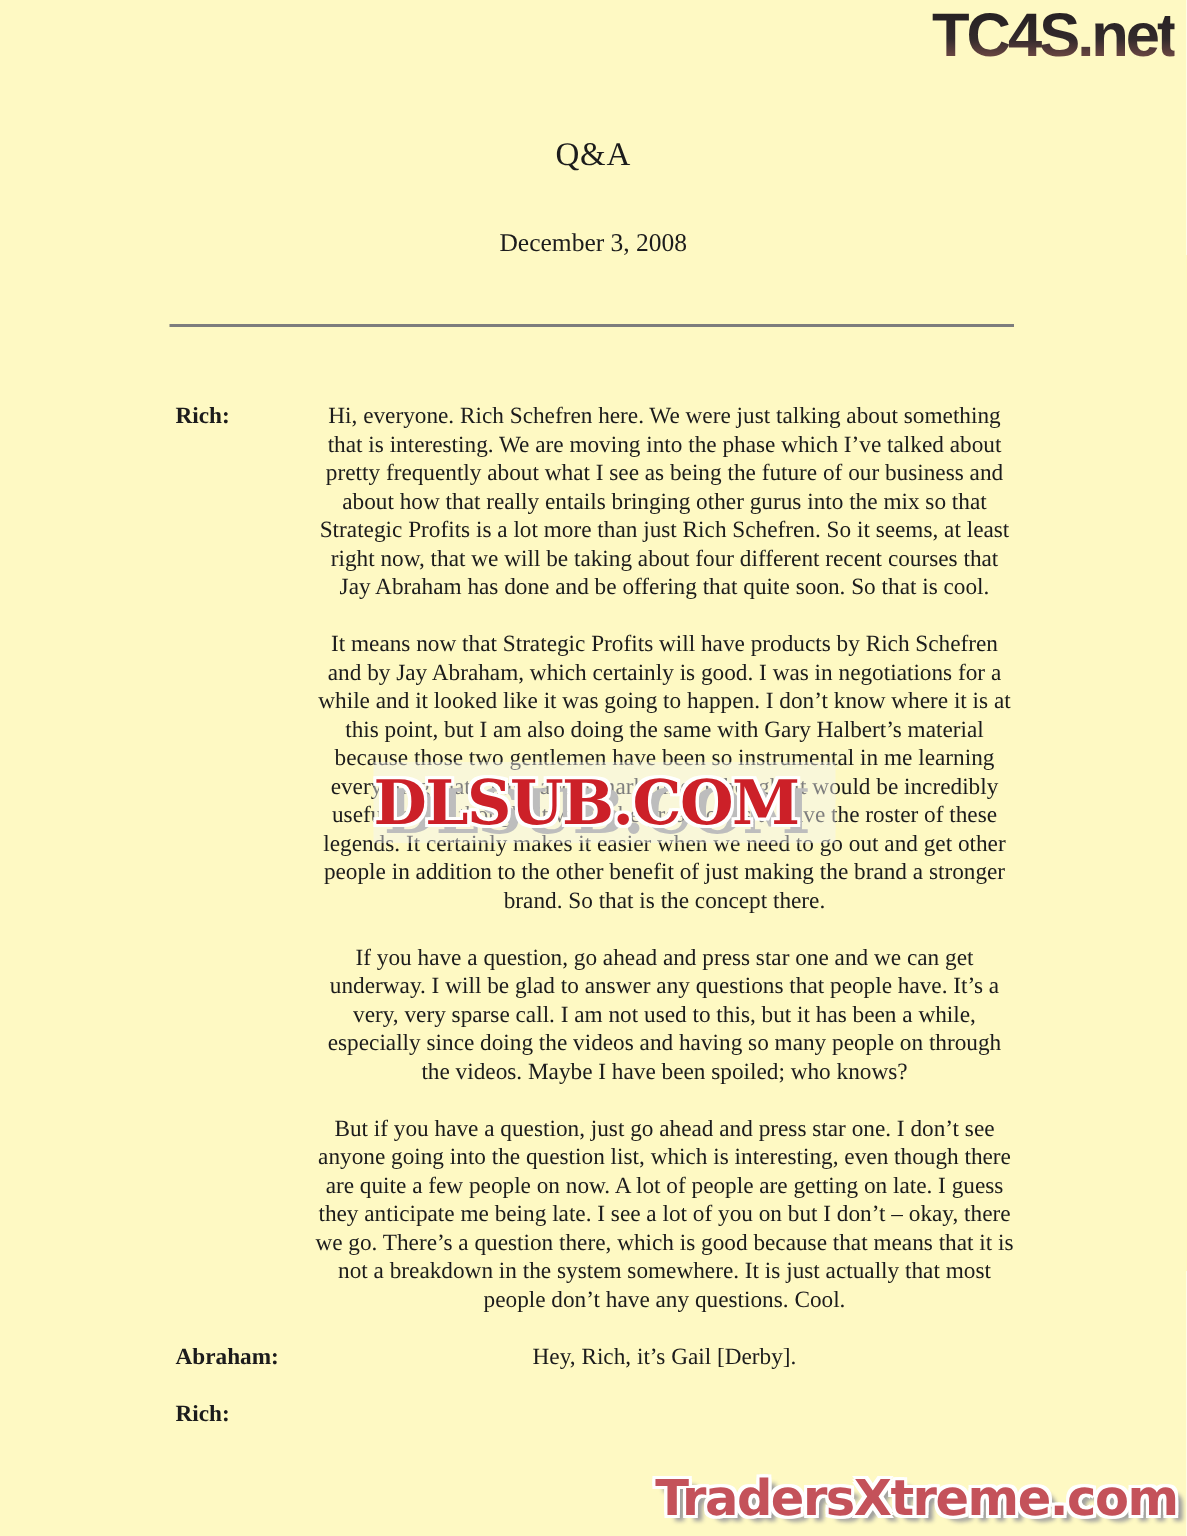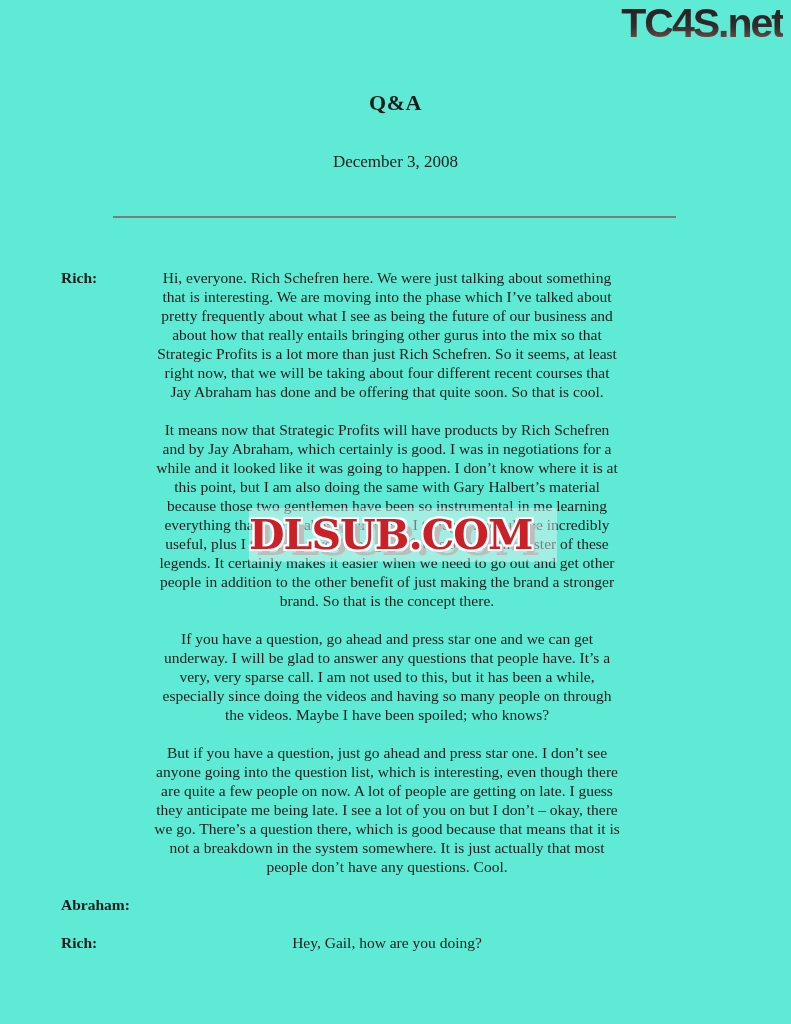--- a/index.html
+++ b/index.html
@@ -1,51 +1,51 @@
 <!DOCTYPE html>
 <html><head>
 <meta charset="utf-8">
 <style>
   html,body{margin:0;padding:0;background:#ffffff;}
   .page{
     position:relative;
     width:791px;height:1024px;
-    background:#5eead4;
+    background:#fef9c3;
     overflow:hidden;
     font-family:"Liberation Serif", serif;
     color:#1c1c1c;
   }
   .site-logo{
     position:absolute;top:0px;right:8px;
     font-family:"Liberation Sans", sans-serif;
     font-weight:800;font-size:41px;letter-spacing:-2px;
     background:linear-gradient(to bottom,#241f21 10%,#322a2b 55%,#8a5750 95%);
     -webkit-background-clip:text;background-clip:text;
     color:transparent;
   }
   .doc-title{
     margin:0;
     padding-top:90px;
     text-align:center;
-    font-size:22px;font-weight:bold;
+    font-size:22px;font-weight:normal;
     letter-spacing:0.5px;
   }
   .doc-date{
     margin-top:36px;
     text-align:center;
     font-size:17px;
   }
   .rule{
     margin:44px 0 0 113px;
     width:563px;height:0;
     border:none;
     border-top:2px solid #7d7d7d;
   }
   .transcript{
-    margin:50px 0 0 61px;
+    margin:50px 0 0 117px;
     width:560px;
   }
   .entry{
     display:flex;
     margin-bottom:19px;
     font-size:15.5px;
     line-height:19px;
   }
   .speaker{
     width:92px;
@@ -118,25 +118,26 @@
       <div class="entry">
         <div class="speaker"></div>
         <div class="speech">If you have a question, go ahead and press star one and we can get underway. I will be glad to answer any questions that people have. It’s a very, very sparse call. I am not used to this, but it has been a while, especially since doing the videos and having so many people on through the videos. Maybe I have been spoiled; who knows?</div>
       </div>
       <div class="entry">
         <div class="speaker"></div>
         <div class="speech">But if you have a question, just go ahead and press star one. I don’t see anyone going into the question list, which is interesting, even though there are quite a few people on now. A lot of people are getting on late. I guess they anticipate me being late. I see a lot of you on but I don’t – okay, there we go. There’s a question there, which is good because that means that it is not a breakdown in the system somewhere. It is just actually that most people don’t have any questions. Cool.</div>
       </div>
       <div class="entry">
         <div class="speaker">Abraham:</div>
+        <div class="speech">Hey, Rich, it’s Gail [Derby].</div>
       </div>
       <div class="entry">
         <div class="speaker">Rich:</div>
-        <div class="speech">Hey, Gail, how are you doing?</div>
       </div>
     </div>
 
   <div class="watermark">
     <span>DLSUB.COM</span>
   </div>
 
+  <div class="footer-logo">TradersXtreme.com</div>
 
 </div>
 
 </body></html>

